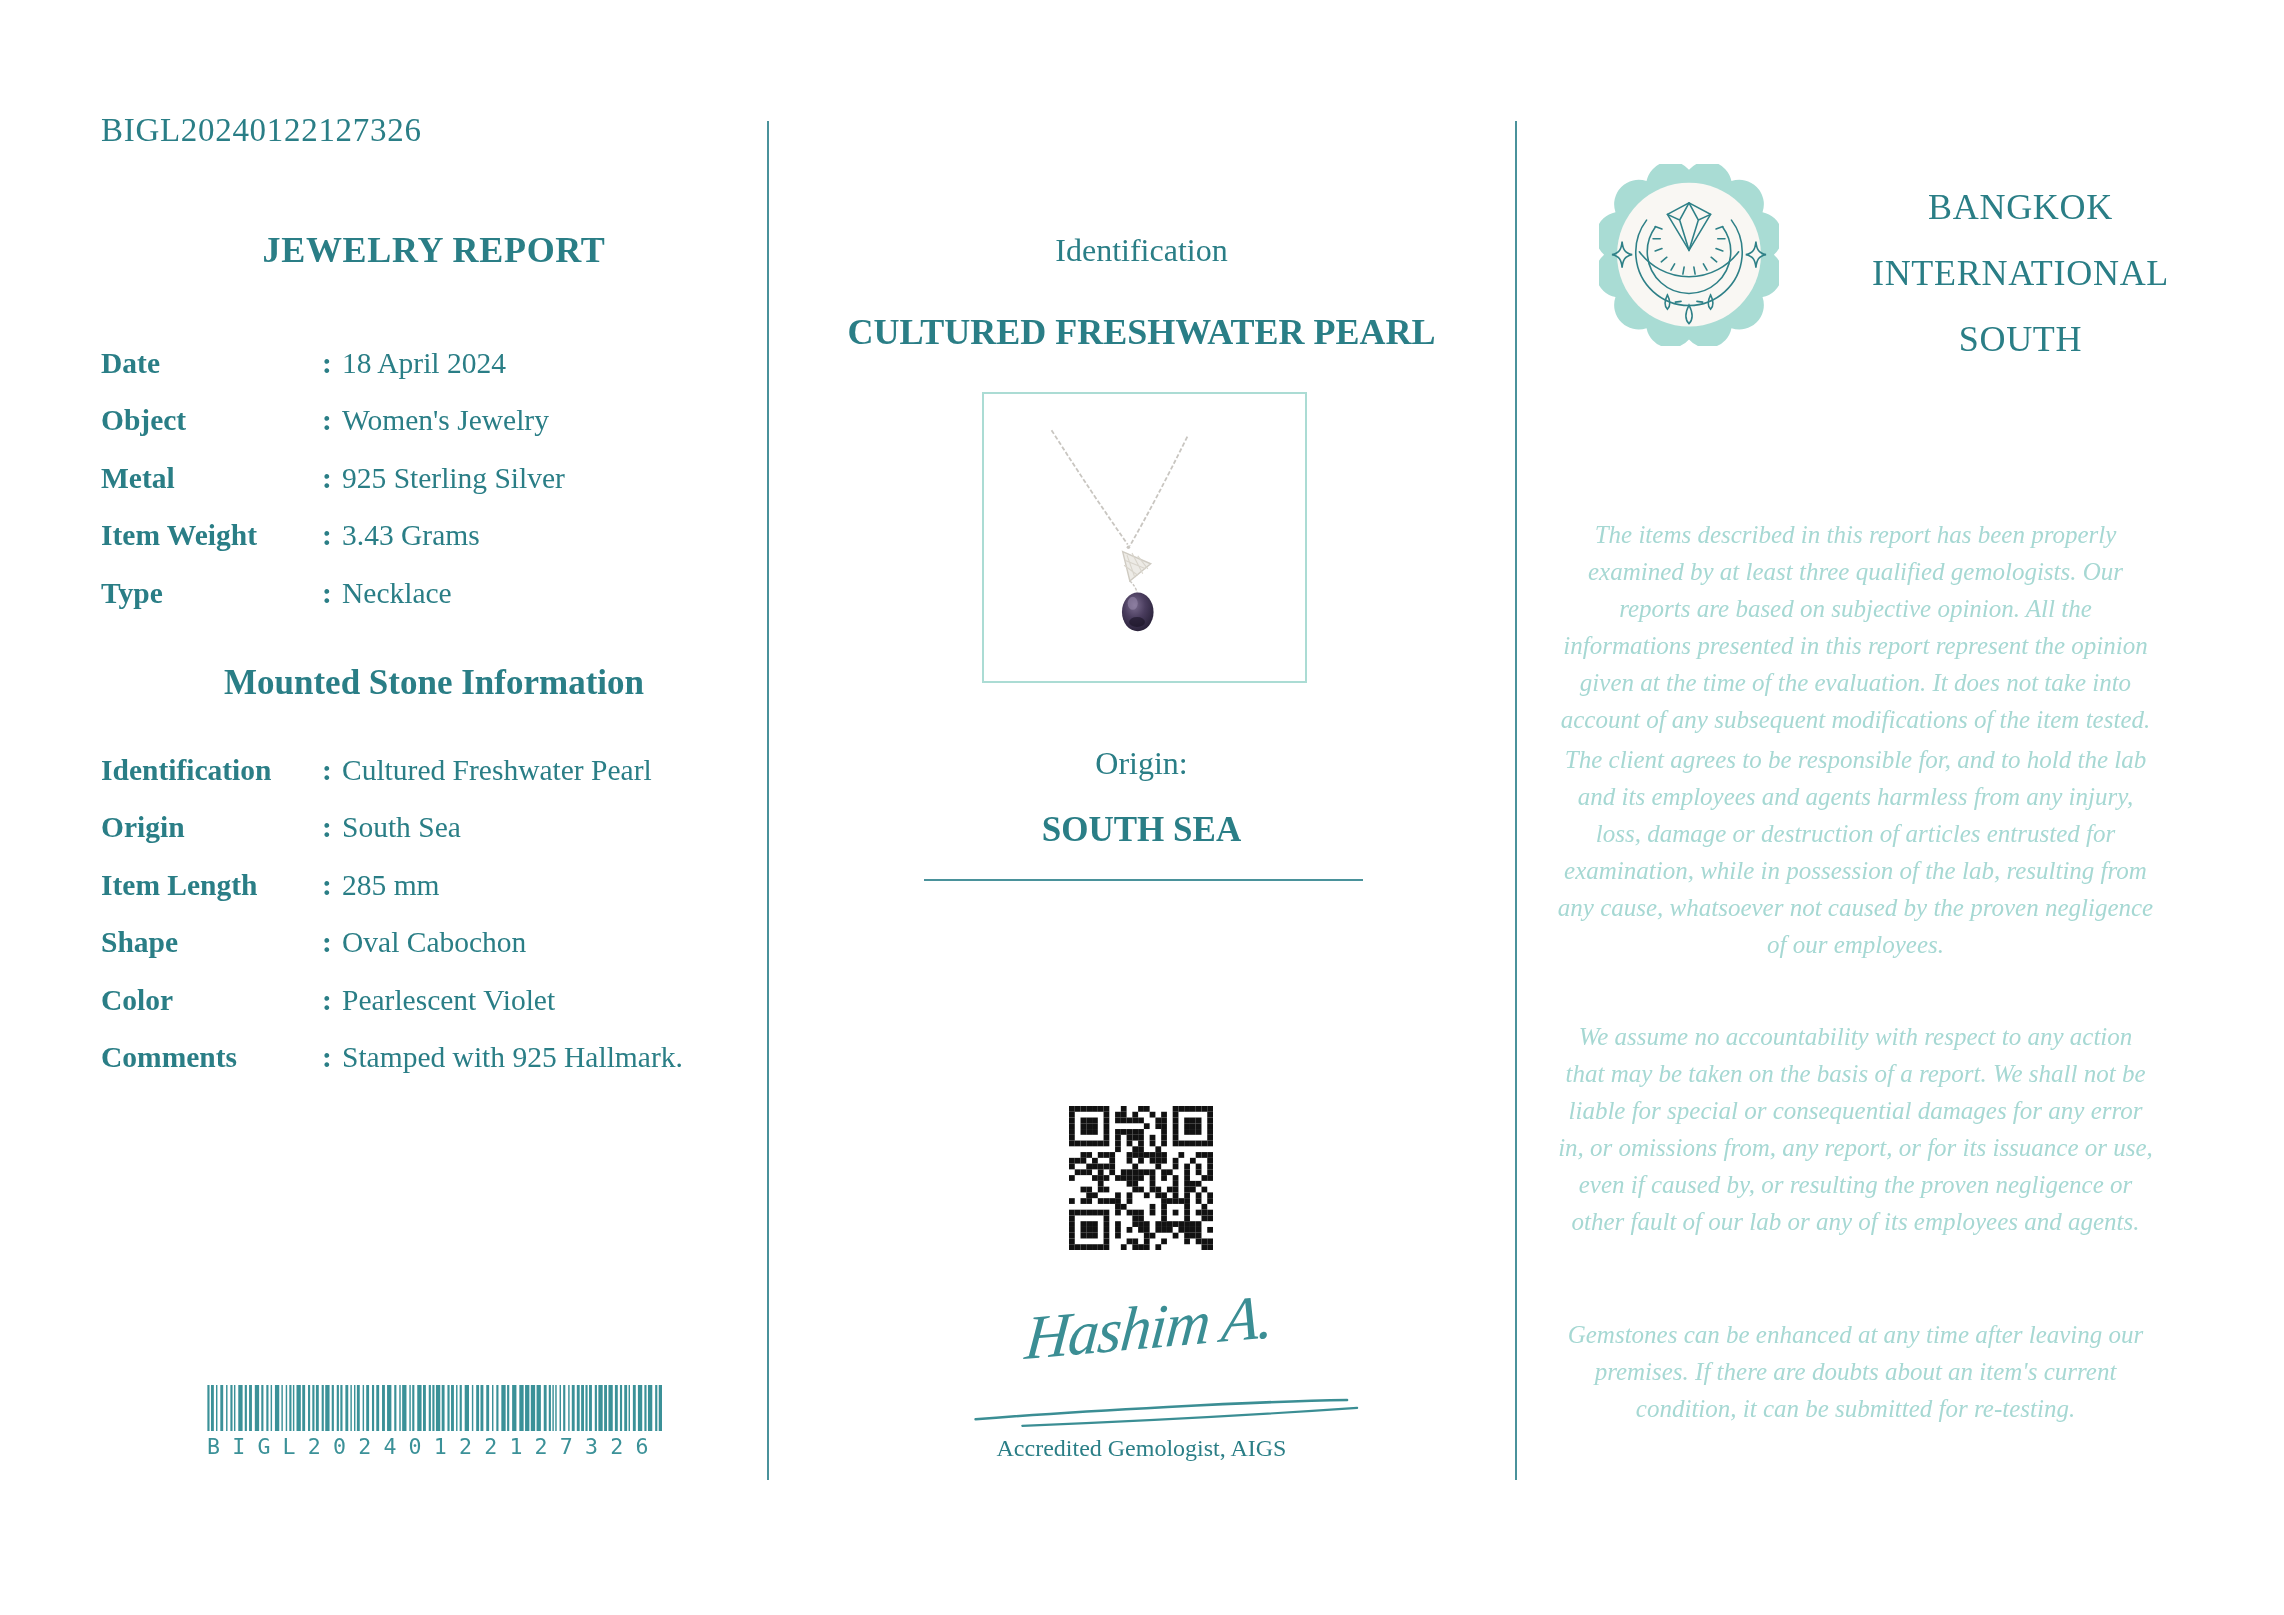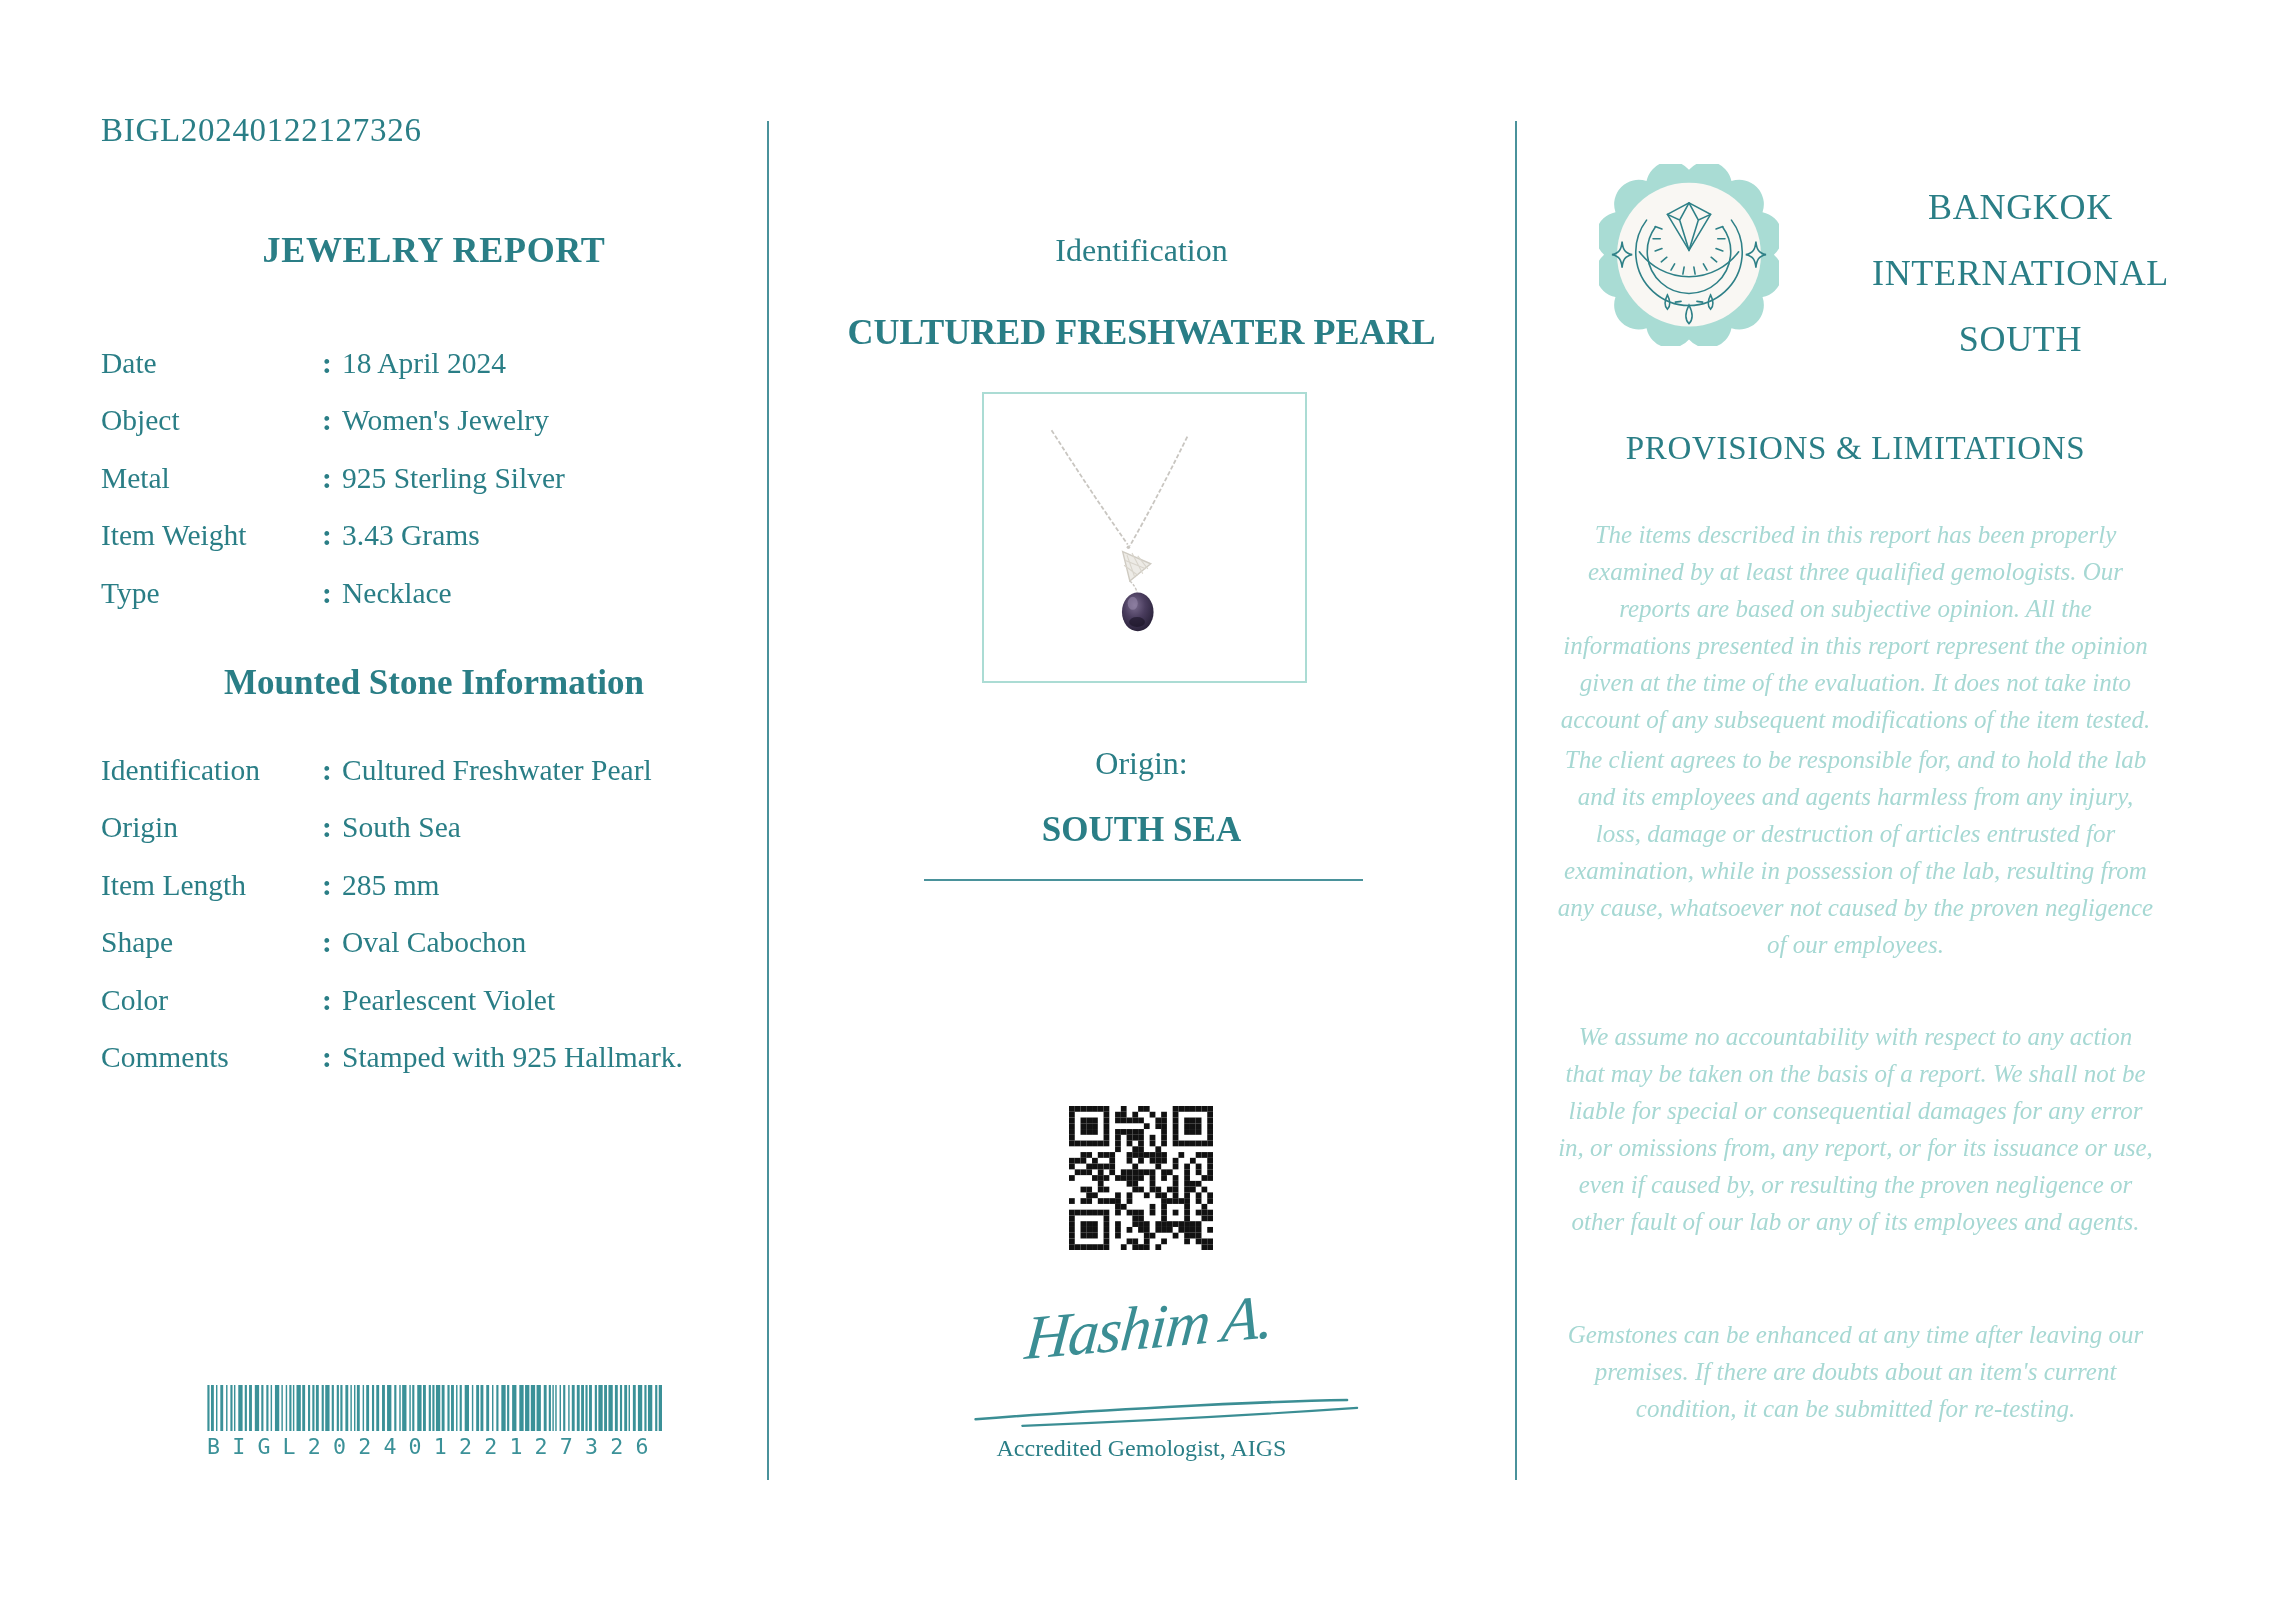--- a/index.html
+++ b/index.html
@@ -5,21 +5,21 @@
   html,body{margin:0;padding:0;background:#ffffff;}
   #page{position:relative;width:2284px;height:1616px;background:#ffffff;overflow:hidden;
         font-family:"Liberation Serif","DejaVu Serif",serif;color:#2a7e86;padding-left:24px;}
   .abs{position:absolute;}
   .center{text-align:center;}
 
   
   #report-number{left:101px;top:112px;font-size:33px;letter-spacing:0.7px;}
   #report-title{left:101px;top:229px;width:666px;font-size:36px;font-weight:bold;letter-spacing:0.7px;}
   .frow{left:101px;width:666px;height:45px;font-size:29.5px;}
-  .frow .lbl{position:absolute;left:0;top:0;font-weight:normal;}
+  .frow .lbl{position:absolute;left:0;top:0;font-weight:bold;}
   .frow .cln{position:absolute;left:221px;top:0;font-weight:bold;}
   .frow .val{position:absolute;left:241px;top:0;}
   #mounted-title{left:101px;top:663px;width:666px;font-size:35px;font-weight:bold;}
   #barcode{left:207px;top:1385px;width:455px;}
   #barcode-caption{left:207px;top:1434px;width:460px;font-family:"DejaVu Sans Mono","Liberation Mono",monospace;
       font-size:21.6px;letter-spacing:12.2px;color:#3b9198;white-space:nowrap;}
 
   
   .vline{top:121px;width:2.2px;height:1359px;background:#4a929b;}
 
@@ -606,21 +606,20 @@
       </g>
     </svg>
   </div>
 
   <div class="abs center" id="lab-name">
     <div>BANGKOK</div>
     <div>INTERNATIONAL</div>
     <div>SOUTH</div>
   </div>
 
-  <div class="abs center" id="provisions-title">PROVISIONS &amp; LIMITATIONS</div>
 
   <div class="abs para" id="para-2">The client agrees to be responsible for, and to hold the lab and its employees and agents harmless from any injury, loss, damage or destruction of articles entrusted for examination, while in possession of the lab, resulting from any cause, whatsoever not caused by the proven negligence of our employees.</div>
   <div class="abs para" id="para-1">The items described in this report has been properly examined by at least three qualified gemologists. Our reports are based on subjective opinion. All the informations presented in this report represent the opinion given at the time of the evaluation. It does not take into account of any subsequent modifications of the item tested.</div>
   <div class="abs para" id="para-4">Gemstones can be enhanced at any time after leaving our premises. If there are doubts about an item's current condition, it can be submitted for re-testing.</div>
   <div class="abs para" id="para-3">We assume no accountability with respect to any action that may be taken on the basis of a report. We shall not be liable for special or consequential damages for any error in, or omissions from, any report, or for its issuance or use, even if caused by, or resulting the proven negligence or other fault of our lab or any of its employees and agents.</div>
 
 </div>
 
 
 </body></html>

